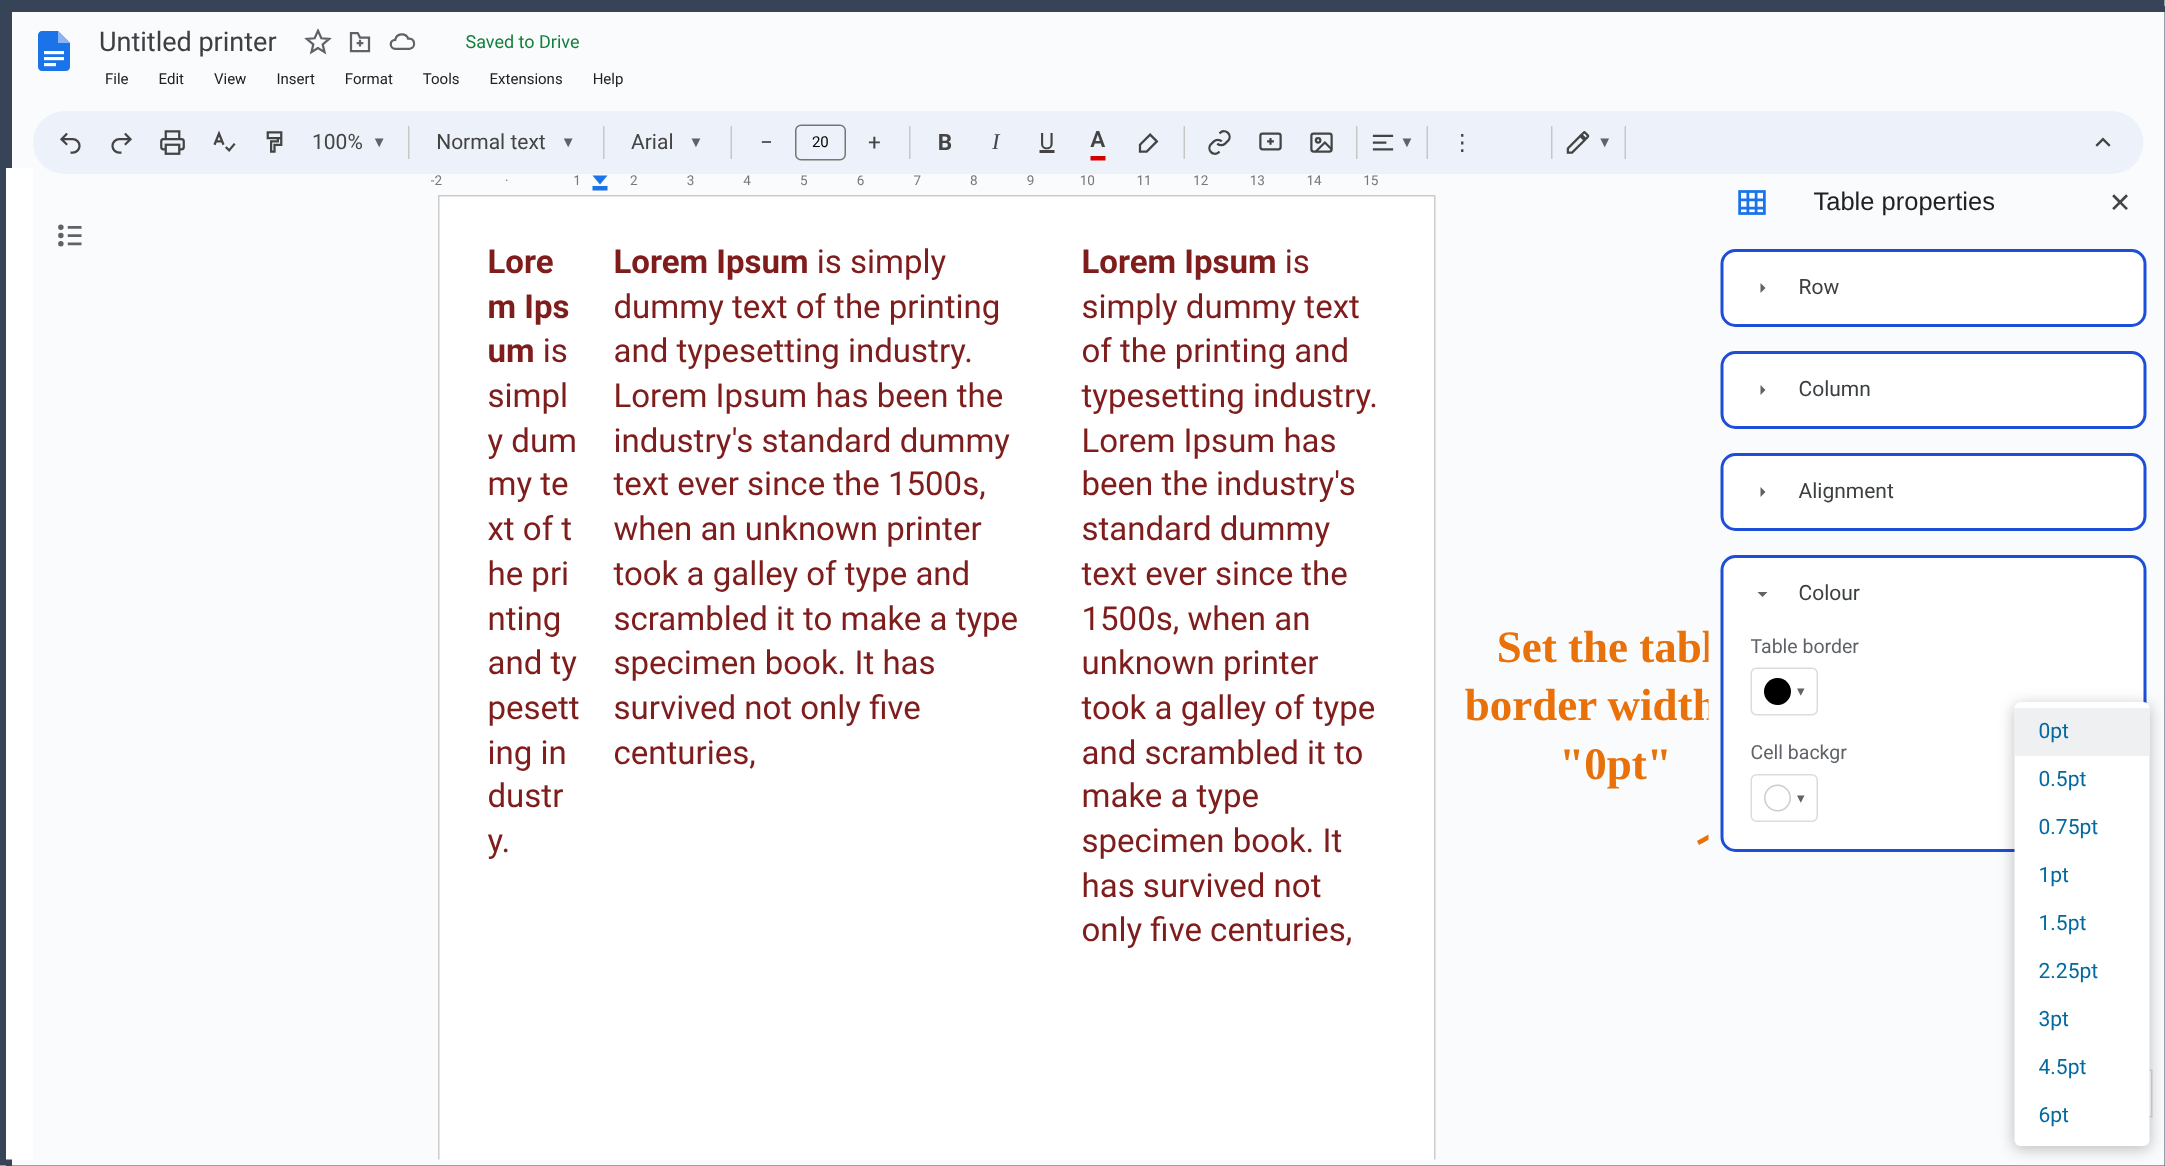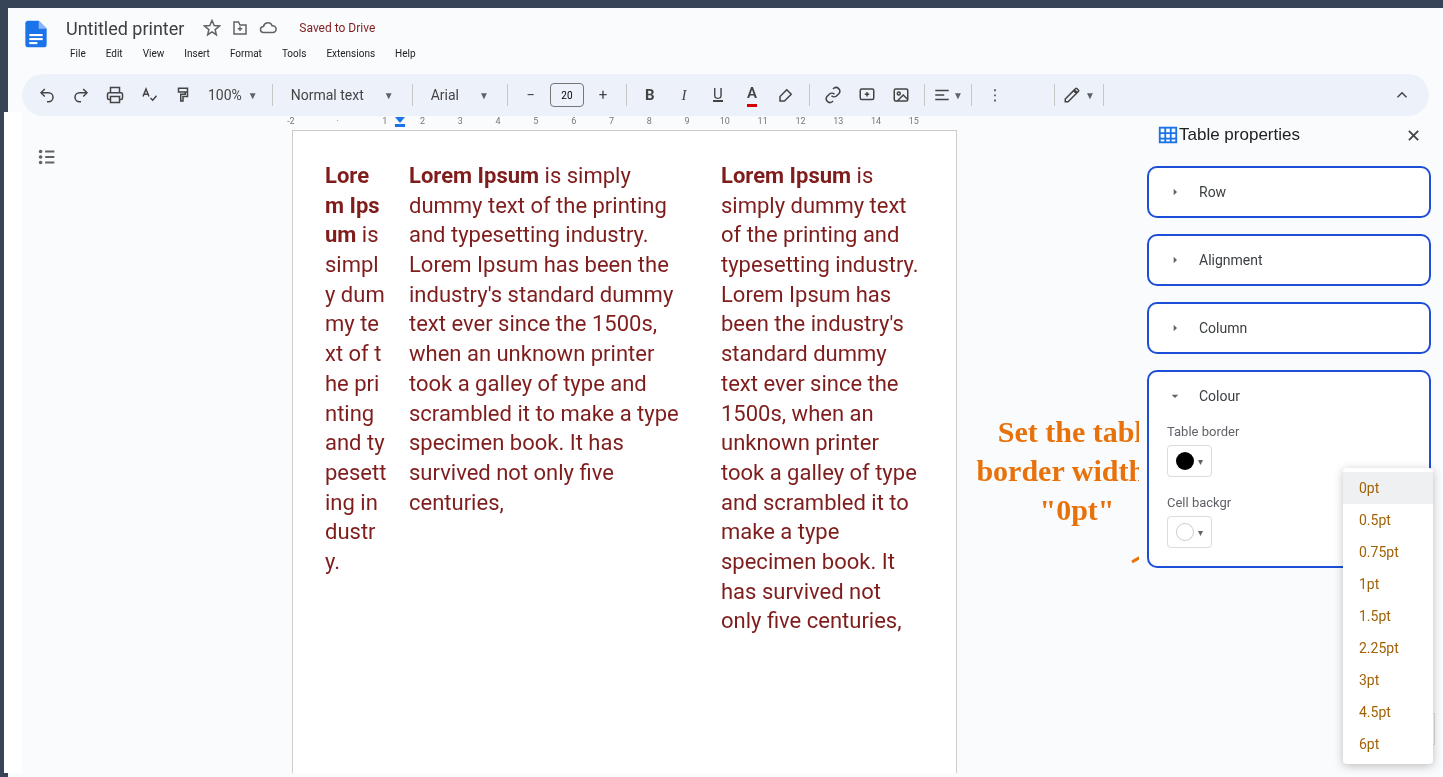--- a/index.html
+++ b/index.html
@@ -6,35 +6,35 @@
 html, body { width:1443px; height:777px; overflow:hidden; background:#fafbfd; border:4px solid #374458; }
 
 
 .docbar {display:flex; align-items:flex-start; padding:6px 10px 0 8px; height:66px;}
 .docs-logo {width:40px;height:40px;display:flex;align-items:center;justify-content:center;}
 .docs-logo svg{width:32px;height:32px;fill:#1a73e8;}
 .title-area{padding-left:4px;flex:0 0 auto;}
 .title-row{display:flex;align-items:center;gap:10px;height:28px;}
 .doc-title{font-size:18px;color:#3c4043;padding:2px 6px;border-radius:4px;}
 .title-icons span{display:inline-flex;width:24px;height:24px;align-items:center;justify-content:center;color:#5f6368;}
-.save-text{font-size:12px;color:#7f1d1d;margin-left:9px;}
+.save-text{font-size:12px;color:#15803d;margin-left:20px;}
 .menus{display:flex;gap:4px;margin-top:2px;padding-left:2px;}
 .menus span{font-size:10px;color:#202124;padding:4px 8px;border-radius:4px;cursor:pointer;}
 .right-cluster{margin-left:auto;display:flex;align-items:center;gap:14px;padding-right:8px;padding-top:4px;}
 .hist,.comment{width:30px;height:30px;display:flex;align-items:center;justify-content:center;color:#444;}
 .share-btn{display:flex;align-items:center;gap:8px;background:#c2e7ff;border-radius:24px;padding:9px 22px;color:#001d35;font-size:14px;font-weight:500;}
 .share-btn svg{width:18px;height:18px;}
 .avatar{width:34px;height:34px;border-radius:50%;background:linear-gradient(180deg,#d7d7d7,#bfbfbf);background-size:cover;}
 
 
 .toolbar{display:flex;align-items:center;height:42px;margin:0 14px;background:#edf2fa;border-radius:26px;padding:0 10px;gap:4px;color:#444;}
 .tbtn{min-width:30px;height:30px;display:flex;align-items:center;justify-content:center;border-radius:6px;font-size:15px;cursor:pointer;}
 .sep{width:1px;height:22px;background:#c7c7c7;margin:0 4px;}
 .zoom{display:flex;align-items:center;gap:6px;font-size:14px;padding:0 6px;}
-.style-sel, .font-sel{display:flex;align-items:center;gap:20px;font-size:14px;padding:0 10px;}
+.style-sel, .font-sel{display:flex;align-items:center;gap:10px;font-size:14px;padding:0 10px;}
 .size-box{display:flex;align-items:center;gap:4px;}
 .size-box input{width:34px;height:24px;text-align:center;border:1px solid #747775;border-radius:4px;font-size:10px;background:transparent;}
 .underln{border-bottom:2px solid #444;line-height:12px;}
 .redln{border-bottom:3px solid #d50000;padding-bottom:2px;font-weight:600;}
 .toolbar svg{width:18px;height:18px;}
 .collapse{margin-left:auto;width:34px;height:34px;background:transparent;display:flex;align-items:center;justify-content:center;}
 
 
 .workspace{position:absolute;top:112px;left:4px;right:4px;bottom:4px;display:flex;}
 .vruler{width:18px;background:linear-gradient(#fff,#fff);font-size:8px;color:#777;position:relative;}
@@ -54,40 +54,40 @@
 .c1{width:62px;word-break:break-all;}
 .c2{width:290px;}
 .c3{width:200px;}
 
 
 .annot{position:absolute;left:900px;top:300px;width:210px;color:#e8710a;font:700 30px/1.3 "Comic Sans MS","Segoe Script",cursive;text-align:center;}
 .annot-arrow{position:absolute;left:1055px;top:350px;pointer-events:none;}
 
 
 .side-panel{width:300px;flex:0 0 300px;background:transparent;display:flex;flex-direction:column;padding:0;}
-.panel-hd{display:flex;align-items:center;gap:0;padding:12px 18px;background:transparent;}
+.panel-hd{display:flex;align-items:center;gap:30px;padding:12px 18px;background:transparent;}
 .panel-hd svg{width:22px;height:22px;}
 .panel-title{font-size:17px;color:#202124;font-weight:500;flex:1;font-family:"Google Sans",Arial;}
 .panel-close{font-size:18px;color:#444;cursor:pointer;}
 
 .card{background:#fff;border:2px solid #1d4ed8;border-radius:10px;margin:8px 8px;padding:0;overflow:hidden;}
 .acc-row{display:flex;align-items:center;gap:16px;padding:16px 18px;font-size:14px;color:#3c4043;cursor:pointer;}
 .acc-row:not(:last-child){border-bottom:0;}
 .chev{transform:rotate(-90deg);display:inline-flex;}
 .chev.down{transform:rotate(0deg);}
 
 .subsection{padding:4px 18px 18px 18px;font-size:13px;color:#5f6368;position:relative;}
 .swatch{display:inline-flex;align-items:center;gap:4px;border:1px solid #dadce0;border-radius:4px;padding:6px 8px;margin-top:6px;cursor:pointer;}
 .swatch .dot{width:18px;height:18px;border-radius:50%;background:#000;}
 .swatch.hollow .dot{background:#fff;border:1px solid #ccc;}
 .tri{font-size:10px;color:#5f6368;}
 
 
 .dd{position:absolute;right:6px;top:360px;width:90px;background:#fff;border-radius:4px;box-shadow:0 2px 10px rgba(0,0,0,.25);padding:4px 0;z-index:50;}
-.dd div{padding:8px 16px;font-size:14px;color:#a16207;cursor:pointer;}
+.dd div{padding:8px 16px;font-size:14px;color:#0369a1;cursor:pointer;}
 .dd div.sel{background:#eef0f2;}
 
 
 .side-tab{position:absolute;right:4px;bottom:28px;width:32px;height:32px;border-radius:16px 0 0 16px;background:#fff;border:1px solid #dadce0;display:flex;align-items:center;justify-content:center;color:#5f6368;}
 
 
 .chev svg, .tri-svg svg{width:16px;height:16px;fill:#5f6368;}
 </style>
 </head>
 <body>
@@ -329,31 +329,31 @@
           <span>Row</span>
         </div>
     </div>
     <div class="card">
       <div class="acc-row">
           <span class="chev">
             <svg viewBox="0 0 24 24">
               <path d="M7 10l5 5 5-5z"></path>
             </svg>
           </span>
-          <span>Alignment</span>
+          <span>Column</span>
         </div>
     </div>
     <div class="card">
       <div class="acc-row">
           <span class="chev">
             <svg viewBox="0 0 24 24">
               <path d="M7 10l5 5 5-5z"></path>
             </svg>
           </span>
-          <span>Column</span>
+          <span>Alignment</span>
         </div>
     </div>
 
     <div class="card" style="position:relative;">
       <div class="acc-row">
           <span class="chev down">
             <svg viewBox="0 0 24 24">
               <path d="M7 10l5 5 5-5z"></path>
             </svg>
           </span>

